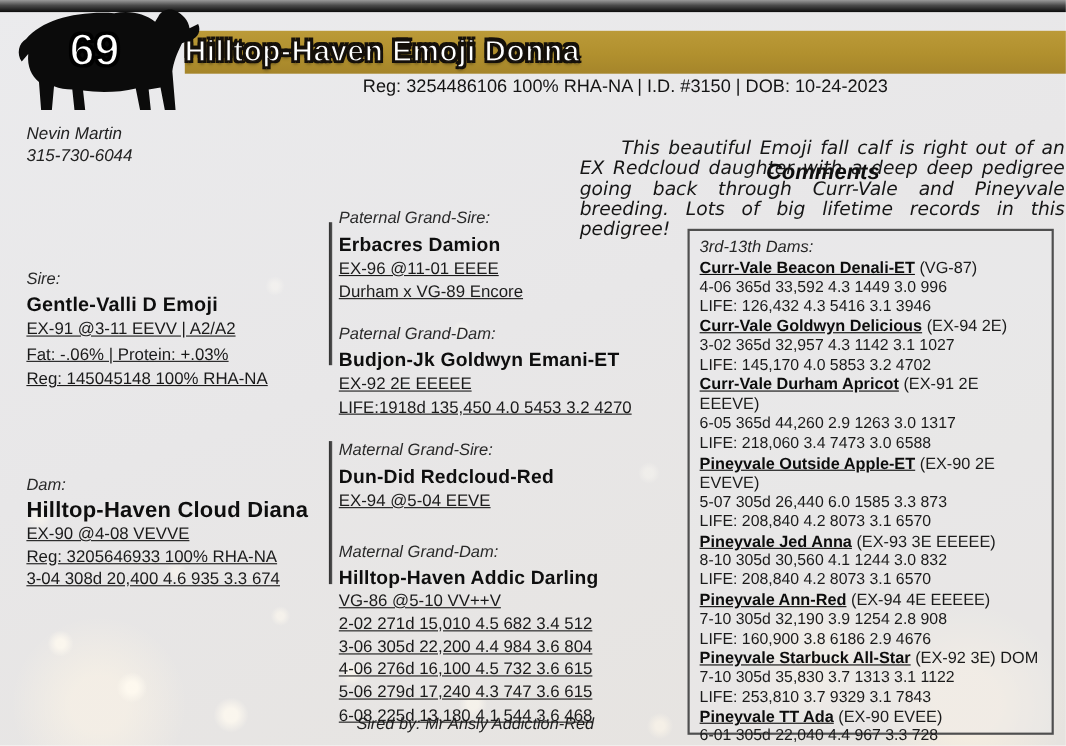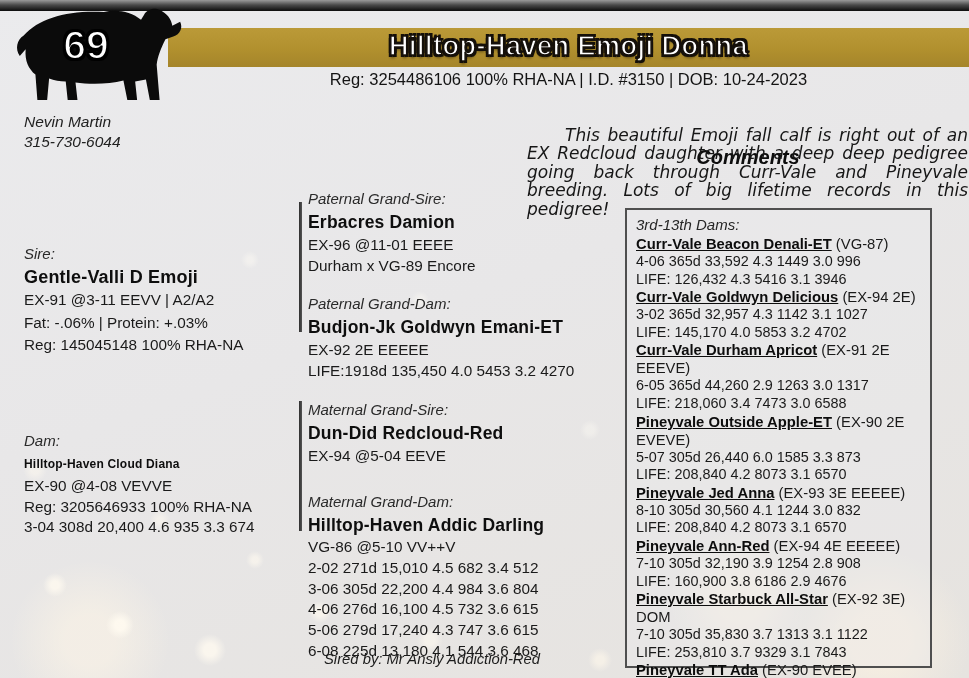--- a/index.html
+++ b/index.html
@@ -23,52 +23,52 @@
       radial-gradient(circle at 420px 300px, rgba(255,252,245,.4) 0 3px, rgba(255,252,245,0) 9px),
       radial-gradient(circle at 250px 260px, rgba(255,252,245,.4) 0 3px, rgba(255,252,245,0) 9px),
       radial-gradient(circle at 590px 430px, rgba(255,252,245,.35) 0 4px, rgba(255,252,245,0) 10px),
       linear-gradient(160deg,#ebebed 0%,#e8e7e8 45%,#e6e3df 100%);
   }
   .abs{position:absolute;}
   
   #topbar{left:0;top:0;width:969px;height:11px;background:linear-gradient(to bottom,#9a9a9a 0%,#4a4a4a 45%,#0c0c0c 100%);}
   
   #banner{left:168px;top:28px;right:0;height:39px;background:linear-gradient(to bottom,#bb9a38 0%,#b1902e 55%,#a5852a 100%);}
-  #title{left:168px;top:31px;right:0;text-align:center;font-size:27px;font-weight:bold;color:#fff;
+  #title{left:168px;top:31px;right:0;font-size:27px;font-weight:bold;color:#fff;
     letter-spacing:.5px;-webkit-text-stroke:1.5px #15100a;
     text-shadow:-2px -2px 0 #15100a,2px -2px 0 #15100a,-2px 2px 0 #15100a,2px 2px 0 #15100a,0 3px 3px rgba(0,0,0,.45);}
   #regline{left:168px;top:70px;right:0;text-align:center;font-size:16.5px;color:#141414;}
   
   #bull{left:10px;top:4px;width:176px;height:102px;}
   #lot{left:36px;top:22px;width:100px;text-align:center;font-size:41px;font-weight:bold;color:#fff;
     -webkit-text-stroke:2px #000;text-shadow:-2px -2px 0 #000,2px -2px 0 #000,-2px 2px 0 #000,2px 2px 0 #000;}
   
   #consignor{left:24px;top:112px;font-style:italic;font-size:15.5px;line-height:20px;color:#222;}
   
   #comments-h{left:528px;top:102px;width:440px;text-align:center;font-size:20px;font-weight:bold;font-style:italic;color:#0d0d0d;margin-top:44px;}
   #comments-t{left:527px;top:126px;width:441px;font-family:"DejaVu Sans",sans-serif;font-style:italic;
     font-size:17px;line-height:18.4px;text-align:justify;text-indent:38px;color:#161616;}
   
   .lbl{font-style:italic;font-size:15px;line-height:22px;color:#2a2a2a;}
   .nm{font-weight:bold;font-size:17.5px;line-height:24px;color:#0e0e0e;letter-spacing:.2px;}
-  .pl{font-size:15.3px;line-height:22.5px;color:#1a1a1a;}
+  .pl{font-size:15.3px;line-height:22.5px;color:#1a1a1a;text-decoration:underline;}
   #sire{left:24px;top:243px;}
   #dam{left:24px;top:397px;margin-top:33px;}
   #dam .pl{line-height:20.6px;}
   
   .midsec{left:308px;width:300px;}
   .midsec .pl{line-height:21.2px;}
   #pgs{top:188px;} #pgd{top:293px;} #mgs{top:399px;} #mgd{top:491px;}
   #mgd .pl{line-height:20.8px;}
   #siredby{left:324px;top:651px;font-style:italic;font-size:14.8px;color:#1c1c1c;}
   .vbar{left:299px;width:3px;background:linear-gradient(to right,#2e2e2e,#555);}
   #vbar-a{top:202px;height:130px;}
   #vbar-b{top:401px;height:130px;}
   
-  #damsbox{left:625px;top:208px;width:307px;height:460px;border:2px solid #4f4f4f;background:rgba(236,236,238,.35);
+  #damsbox{left:625px;top:208px;width:333px;height:460px;border:2px solid #4f4f4f;background:rgba(236,236,238,.35);
     box-sizing:border-box;padding:5px 9px;}
   #damsbox .bx-h{font-style:italic;font-size:15px;line-height:20px;color:#262626;}
   .entry-head{font-size:14.8px;line-height:18px;color:#1a1a1a;}
   .entry-head .b{font-weight:bold;color:#0d0d0d;text-decoration:underline;}
   .rec{font-size:14.4px;line-height:17.6px;color:#1a1a1a;}
 </style>
 </head>
 <body>
 
 <div id="page">
@@ -112,21 +112,21 @@
     <div class="nm" style="font-size:18px">Gentle-Valli D Emoji</div>
     <div>
         <div class="pl">EX-91 @3-11 EEVV | A2/A2</div>
         <div class="pl">Fat: -.06% | Protein: +.03%</div>
         <div class="pl">Reg: 145045148 100% RHA-NA</div>
       </div>
   </div>
 
   <div class="abs" id="dam">
     <div class="lbl">Dam:</div>
-    <div class="nm" style="font-size:12px">Hilltop-Haven Cloud Diana</div>
+    <div class="nm" style="font-size:20px">Hilltop-Haven Cloud Diana</div>
     <div>
         <div class="pl">EX-90 @4-08 VEVVE</div>
         <div class="pl">Reg: 3205646933 100% RHA-NA</div>
         <div class="pl">3-04 308d 20,400 4.6 935 3.3 674</div>
       </div>
   </div>
 
   <div class="abs vbar" id="vbar-a"></div>
   <div class="abs vbar" id="vbar-b"></div>
 

